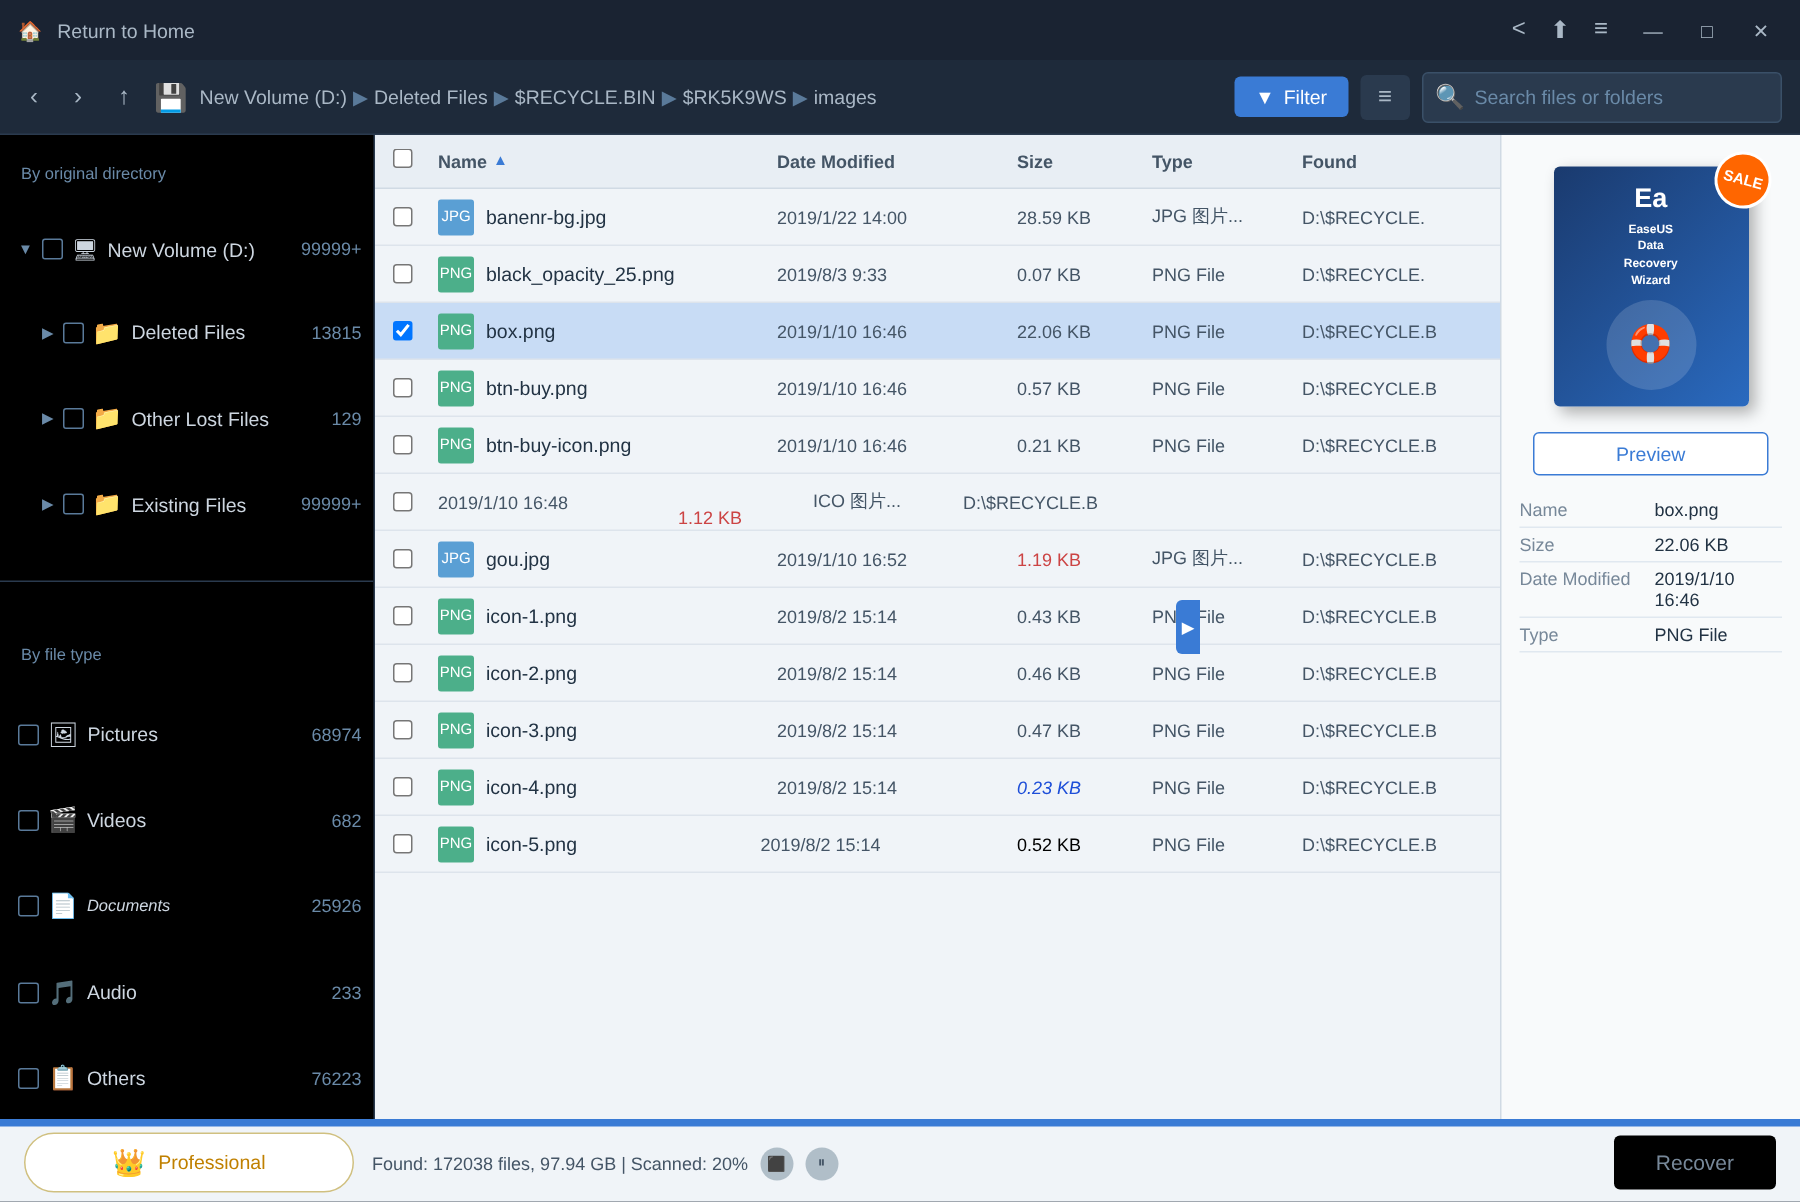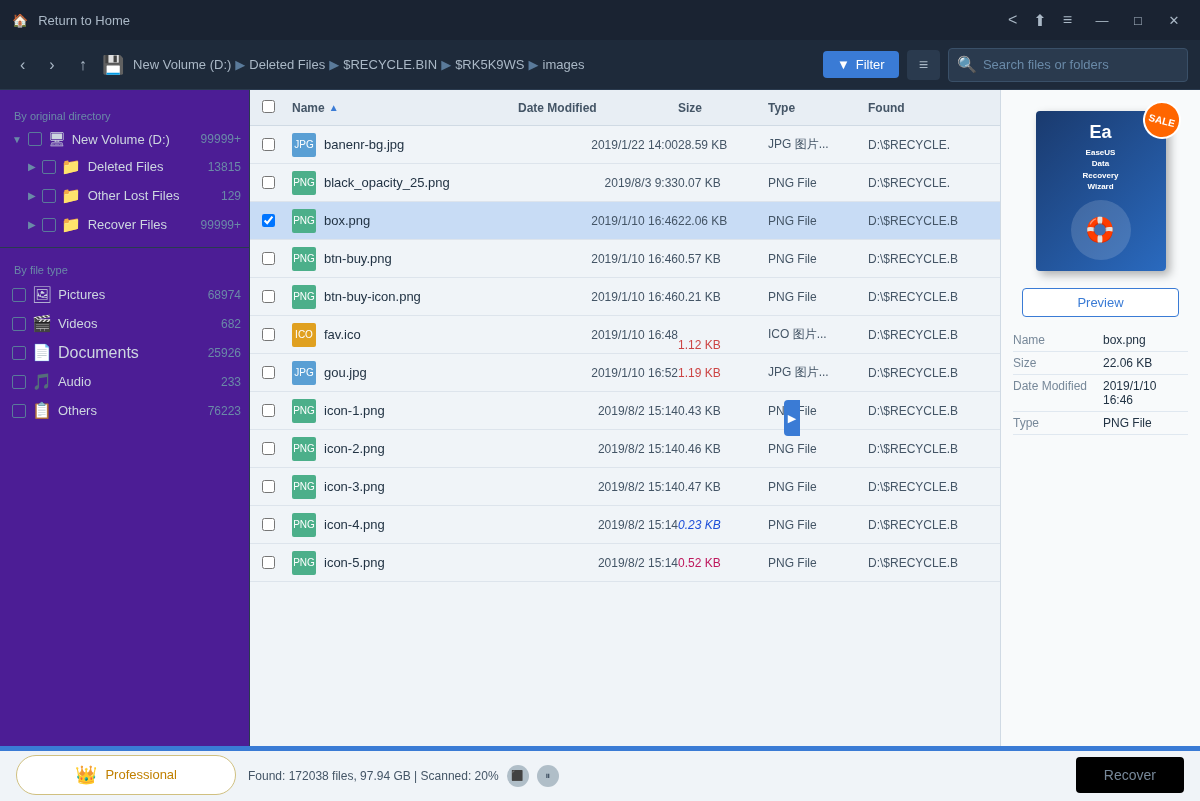--- a/index.html
+++ b/index.html
@@ -40,27 +40,28 @@
     .search-box { background: #2a3a4e; border: 1px solid #3a5068; border-radius: 4px; display: flex; align-items: center; padding: 0 8px; gap: 6px; width: 240px; height: 34px; }
     .search-box input { background: none; border: none; color: #fef9c3; font-size: 13px; width: 100%; outline: none; }
     .search-box input::placeholder { color: #6a8aa8; }
 
     
     .main-area { display: flex; flex: 1; overflow: hidden; }
 
     
     .sidebar {
       width: 250px;
-      background: #4c1d95;
+      background: #000000;
       padding: 12px 0;
       display: flex;
       flex-direction: column;
       border-right: 1px solid #2a3a4e;
       flex-shrink: 0;
       overflow-y: auto;
+      justify-content: space-between;
     }
     .sidebar-section-title { font-size: 11px; color: #6a8aa8; padding: 8px 14px 4px; text-transform: none; }
     .sidebar-item { display: flex; align-items: center; padding: 5px 8px 5px 12px; cursor: pointer; font-size: 13px; gap: 6px; }
     .sidebar-item .count { margin-left: auto; color: #6a8aa8; font-size: 12px; }
     .sidebar-item .checkbox { width: 14px; height: 14px; border: 1px solid #5a7a9a; border-radius: 2px; flex-shrink: 0; }
     .tree-toggle { font-size: 10px; color: #6a8aa8; cursor: pointer; }
     .sidebar-divider { height: 1px; background: #2a3a4e; margin: 8px 0; }
 
     
     .file-area { flex: 1; display: flex; flex-direction: column; overflow: hidden; background: #f0f4f8; }
@@ -71,21 +72,21 @@
     .col-date { width: 160px; flex-shrink: 0; }
     .col-size { width: 90px; flex-shrink: 0; }
     .col-type { width: 100px; flex-shrink: 0; }
     .col-path { width: 120px; flex-shrink: 0; }
     .file-list { flex: 1; overflow-y: auto; }
     .file-row { display: flex; align-items: center; padding: 0 12px; height: 38px; border-bottom: 1px solid #dde4ec; cursor: pointer; }
     .file-row.selected { background: #c8dcf5; }
     .file-row .col-check { display: flex; align-items: center; }
     .file-row .col-check input[type=checkbox] { cursor: pointer; }
     .file-row .col-name { display: flex; align-items: center; gap: 8px; font-size: 13px; color: #223344; }
-    .file-row .col-date { font-size: 12px; color: #445566; text-align: right; }
+    .file-row .col-date { font-size: 12px; color: #445566; }
     .file-row .col-size { font-size: 12px; color: #445566; }
     .file-row .col-type { font-size: 12px; color: #445566; }
     .file-row .col-path { font-size: 12px; color: #445566; }
     .file-thumb { width: 24px; height: 24px; background: #b0c4d8; border-radius: 2px; display: flex; align-items: center; justify-content: center; font-size: 10px; color: #445566; flex-shrink: 0; }
     .sort-arrow { font-size: 10px; color: #3a7bd5; }
 
     
     .right-panel {
       width: 200px;
       background: #f8fafb;
@@ -199,21 +200,21 @@
       <span class="checkbox"></span>
       <span style="font-size:16px; color:#e07020;">📁</span>
       <span style="font-size:13px;">Other Lost Files</span>
       <span class="count">129</span>
     </div>
 
     <div class="sidebar-item" style="padding-left: 28px;">
       <span class="tree-toggle">▶</span>
       <span class="checkbox"></span>
       <span style="font-size:16px; color:#f0c830;">📁</span>
-      <span style="font-size:13px;">Recover Files</span>
+      <span style="font-size:13px;">Existing Files</span>
       <span class="count">99999+</span>
     </div>
 
     <div class="sidebar-divider"></div>
 
     <div class="sidebar-section-title">By file type</div>
 
     <div class="sidebar-item">
       <span class="checkbox"></span>
       <span style="font-size:16px;">🖼</span>
@@ -224,21 +225,21 @@
     <div class="sidebar-item">
       <span class="checkbox"></span>
       <span style="font-size:16px;">🎬</span>
       <span style="font-size:13px;">Videos</span>
       <span class="count">682</span>
     </div>
 
     <div class="sidebar-item">
       <span class="checkbox"></span>
       <span style="font-size:16px;">📄</span>
-      <span style="font-size:16px;">Documents</span>
+      <span style="font-size:11px;font-style:italic;">Documents</span>
       <span class="count">25926</span>
     </div>
 
     <div class="sidebar-item">
       <span class="checkbox"></span>
       <span style="font-size:16px;">🎵</span>
       <span style="font-size:13px;">Audio</span>
       <span class="count">233</span>
     </div>
 
@@ -330,24 +331,20 @@
       </div>
       <div class="col-date">2019/1/10 16:46</div>
       <div class="col-size" style="color:#445566; font-size:12px;">0.21 KB</div>
       <div class="col-type">PNG File</div>
       <div class="col-path">D:\$RECYCLE.B</div>
     </div>
           <div class="file-row">
       <div class="col-check">
         <input type="checkbox" style="">
       </div>
-      <div class="col-name">
-        <div class="file-thumb" style="background:#e0a020; color:white;">ICO</div>
-        <span>fav.ico</span>
-      </div>
       <div class="col-date">2019/1/10 16:48</div>
       <div class="col-size" style="color:#cc4444; font-size:12px;margin-top:21px;">1.12 KB</div>
       <div class="col-type">ICO 图片...</div>
       <div class="col-path">D:\$RECYCLE.B</div>
     </div>
           <div class="file-row">
       <div class="col-check">
         <input type="checkbox" style="">
       </div>
       <div class="col-name">
@@ -413,21 +410,21 @@
     </div>
           <div class="file-row">
       <div class="col-check">
         <input type="checkbox" style="">
       </div>
       <div class="col-name">
         <div class="file-thumb" style="background:#4caf8a; color:white;">PNG</div>
         <span>icon-5.png</span>
       </div>
       <div class="col-date">2019/8/2 15:14</div>
-      <div class="col-size" style="color:#be185d; font-size:12px;">0.52 KB</div>
+      <div class="col-size" style="color:#000000; font-size:12px;margin-left:11px;">0.52 KB</div>
       <div class="col-type">PNG File</div>
       <div class="col-path">D:\$RECYCLE.B</div>
     </div>
         </div>
     </div>
 
     <div style="position:absolute; right:200px; top:50%; transform:translateY(-50%); z-index:10; background:#3a7bd5; width:16px; height:36px; display:flex; align-items:center; justify-content:center; cursor:pointer; border-radius:4px 0 0 4px;">
       <span style="color:white; font-size:11px;">▶</span>
     </div>
   </div>

